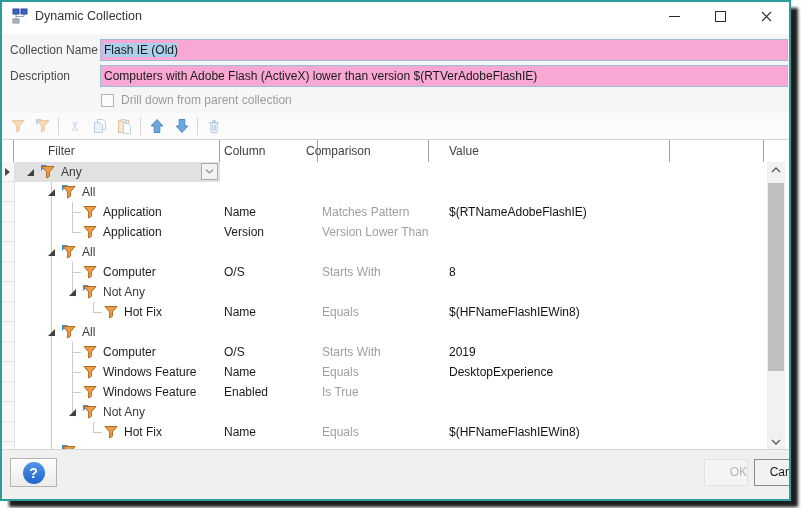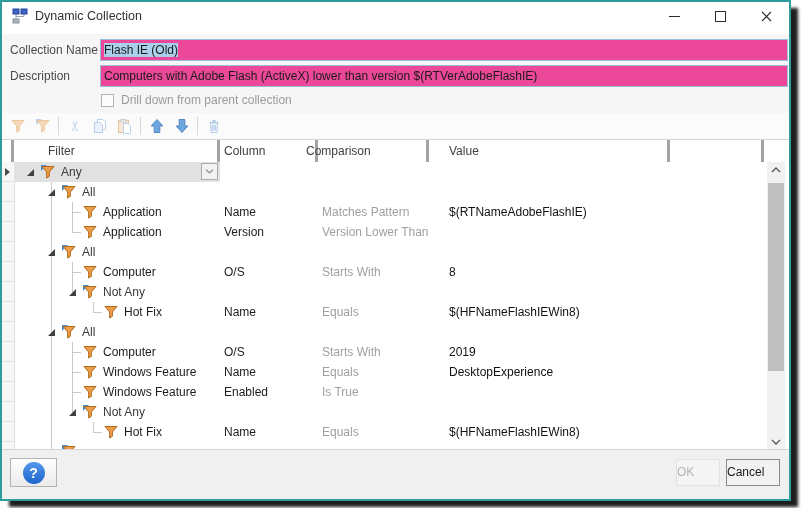--- a/index.html
+++ b/index.html
@@ -10,36 +10,36 @@
   .titlebar{position:absolute;top:0;left:0;right:0;height:29px;background:#fff;}
   .title-icon{position:absolute;left:10px;top:6px;width:16px;height:16px;}
   .title-text{position:absolute;left:33px;top:0;line-height:29px;font-size:12.5px;color:#333;}
   .win-btns{position:absolute;right:0;top:0;height:29px;display:flex;}
   .win-btn{width:46px;height:29px;display:flex;align-items:center;justify-content:center;}
   .glyph-min{width:11px;height:1px;background:#2b2b2b;}
   .glyph-max{width:9px;height:9px;border:1px solid #2b2b2b;}
   
   .form{position:absolute;top:32px;left:0;right:0;height:81px;background:#f6f6f7;border-bottom:1px solid #c9c9c9;}
   .flabel{position:absolute;left:8px;font-size:12px;color:#4a4a4a;line-height:22px;}
-  .finput{position:absolute;left:98px;width:688px;height:22px;background:#ec4899;border:1px solid #98bfda;
+  .finput{position:absolute;left:98px;width:688px;height:22px;background:#f9a8d4;border:1px solid #98bfda;
           box-sizing:border-box;font-size:12px;line-height:20px;padding:0 3px;color:#1a1a1a;
           white-space:nowrap;overflow:hidden;}
   .sel-text{background:#abd0eb;}
   .cb{position:absolute;left:99px;top:60px;width:13px;height:13px;background:#fcfcfc;border:1px solid #b2b2b2;box-sizing:border-box;}
   .cb-label{position:absolute;left:119px;top:58px;font-size:12px;color:#9b9b9b;line-height:17px;}
   
   .toolbar{position:absolute;top:111px;left:0;right:0;height:26px;background:#fbfbfb;border-bottom:1px solid #d4d4d4;
            display:flex;align-items:center;padding-left:3px;}
   .tbtn{width:25px;height:22px;display:flex;align-items:center;justify-content:center;}
   .tsep{width:1px;height:18px;background:#d8d8d8;margin:0 3px;}
   .cut-glyph{display:inline-block;transform:rotate(-90deg);font-size:14px;color:#c3d7ec;line-height:14px;}
   
   .grid{position:absolute;top:138px;left:0;right:0;height:310px;background:#fff;}
   .ghead{position:absolute;top:0;left:0;right:0;height:22px;background:#fff;border-bottom:1px solid #d0d0d0;}
-  .gcell{position:absolute;top:0;height:22px;border-right:3px solid #a3a3a3;font-size:12px;color:#404040;
+  .gcell{position:absolute;top:0;height:22px;border-right:1px solid #a3a3a3;font-size:12px;color:#404040;
          line-height:22px;padding-left:4px;box-sizing:border-box;white-space:nowrap;overflow:hidden;}
   .gbody{position:absolute;top:22px;left:0;right:0;bottom:0;overflow:hidden;background:#fff;}
   .gutter{position:absolute;left:0;top:0;bottom:0;width:12px;background:#f7f7f7;border-right:1px solid #e0e0e0;
           background-image:repeating-linear-gradient(to bottom,transparent 0 19px,#e3e3e3 19px 20px);}
   .trow{position:absolute;left:12px;right:0;height:20px;}
   .vl{position:absolute;top:0;width:0;border-left:1px solid #c9c9c9;}
   .hl{position:absolute;height:0;border-top:1px solid #c9c9c9;}
   .exp{position:absolute;top:7px;width:0;height:0;border-bottom:7px solid #3f3f3f;border-left:7px solid transparent;}
   .rowicon{position:absolute;top:2px;width:16px;height:16px;}
   .rowtext{position:absolute;top:0;line-height:20px;font-size:12px;color:#1c1c1c;white-space:nowrap;}
@@ -55,21 +55,21 @@
   
   .vscroll{position:absolute;right:4px;top:22px;width:18px;bottom:1px;background:#f1f1f1;}
   .sbbtn{position:absolute;left:0;width:18px;height:15px;display:flex;align-items:center;justify-content:center;}
   .sbthumb{position:absolute;left:1px;width:16px;top:21px;height:188px;background:#c0c0c0;}
   
   .footer{position:absolute;left:0;right:0;bottom:0;height:49px;background:#f0f0f0;border-top:1px solid #d5d5d5;}
   .help-btn{position:absolute;left:8px;top:8px;width:47px;height:29px;background:linear-gradient(#fefefe,#ebebeb);
             border:1px solid #b3b3b3;box-sizing:border-box;display:flex;align-items:center;justify-content:center;}
   .help-circle{width:22px;height:22px;border-radius:50%;background:linear-gradient(#5596ea,#1e66cc);color:#fff;
                font-weight:bold;font-size:14px;text-align:center;line-height:22px;}
-  .btn{position:absolute;top:9px;height:27px;font-size:12px;text-align:left;line-height:25px;box-sizing:border-box;}
+  .btn{position:absolute;top:9px;height:27px;font-size:12px;text-align:right;line-height:25px;box-sizing:border-box;margin-left:28px;}
   .btn-ok{left:674px;width:44px;background:#f4f4f4;border:1px solid #e2e2e2;color:#b4b4b4;}
   .btn-cancel{left:724px;width:54px;background:#f2f2f2;border:1px solid #8a8a8a;color:#1a1a1a;}
 </style>
 </head>
 <body>
 
 <div class="dialog">
 
   <div class="titlebar">
     <span class="title-icon">

